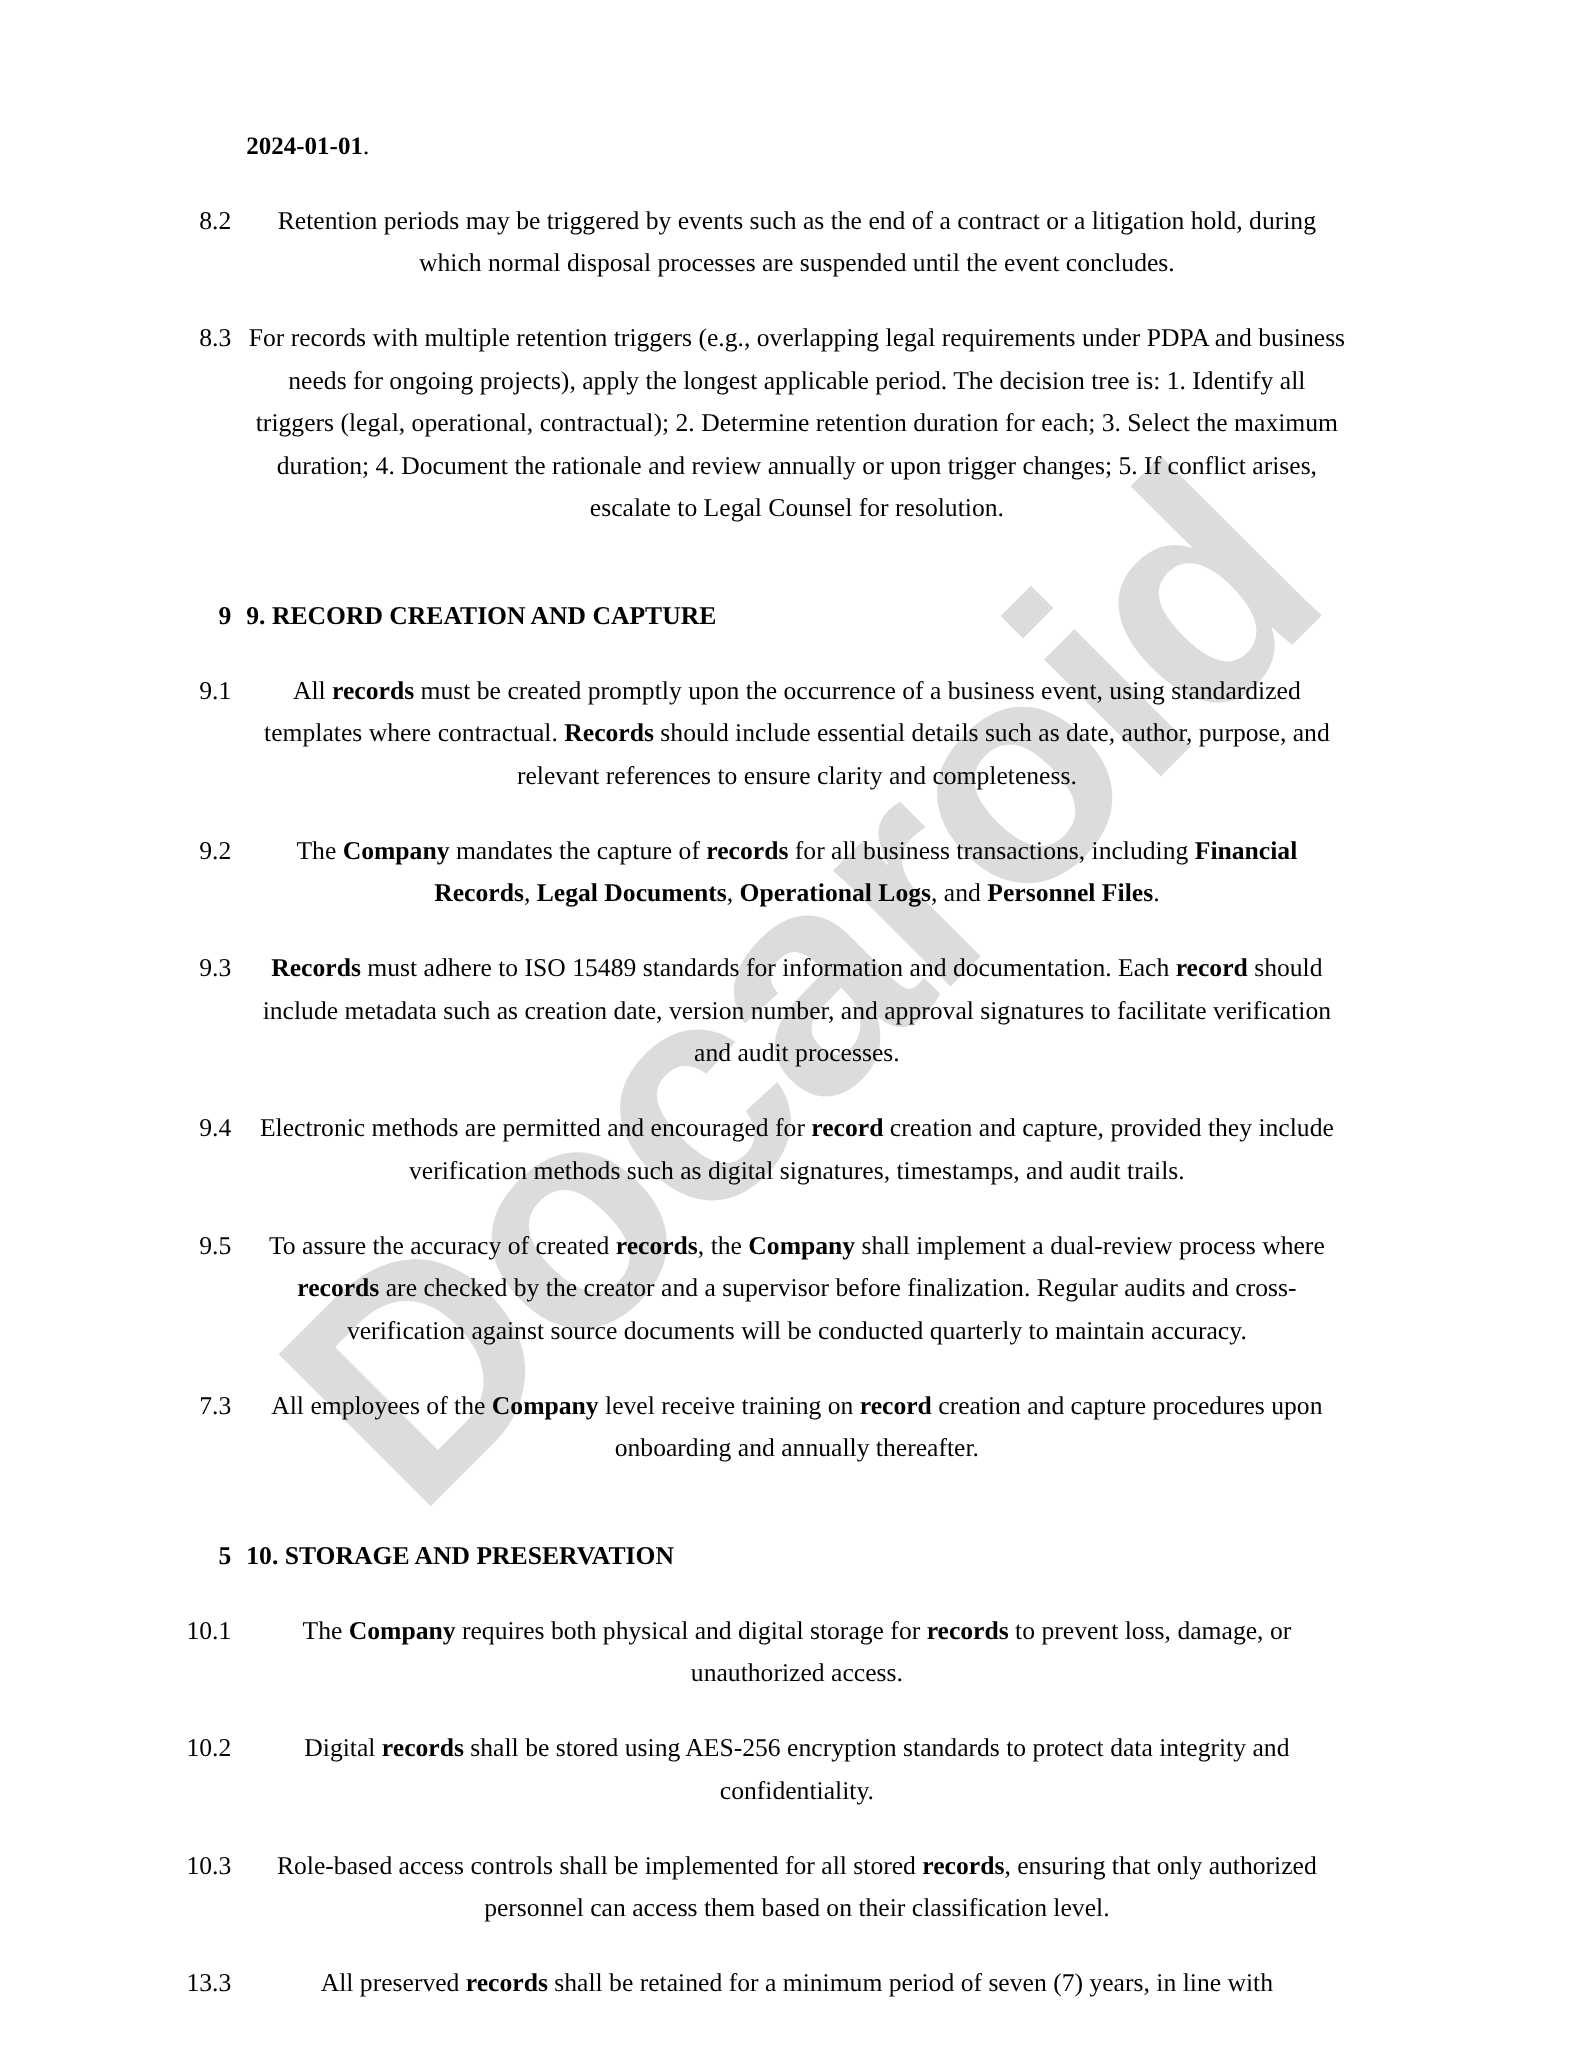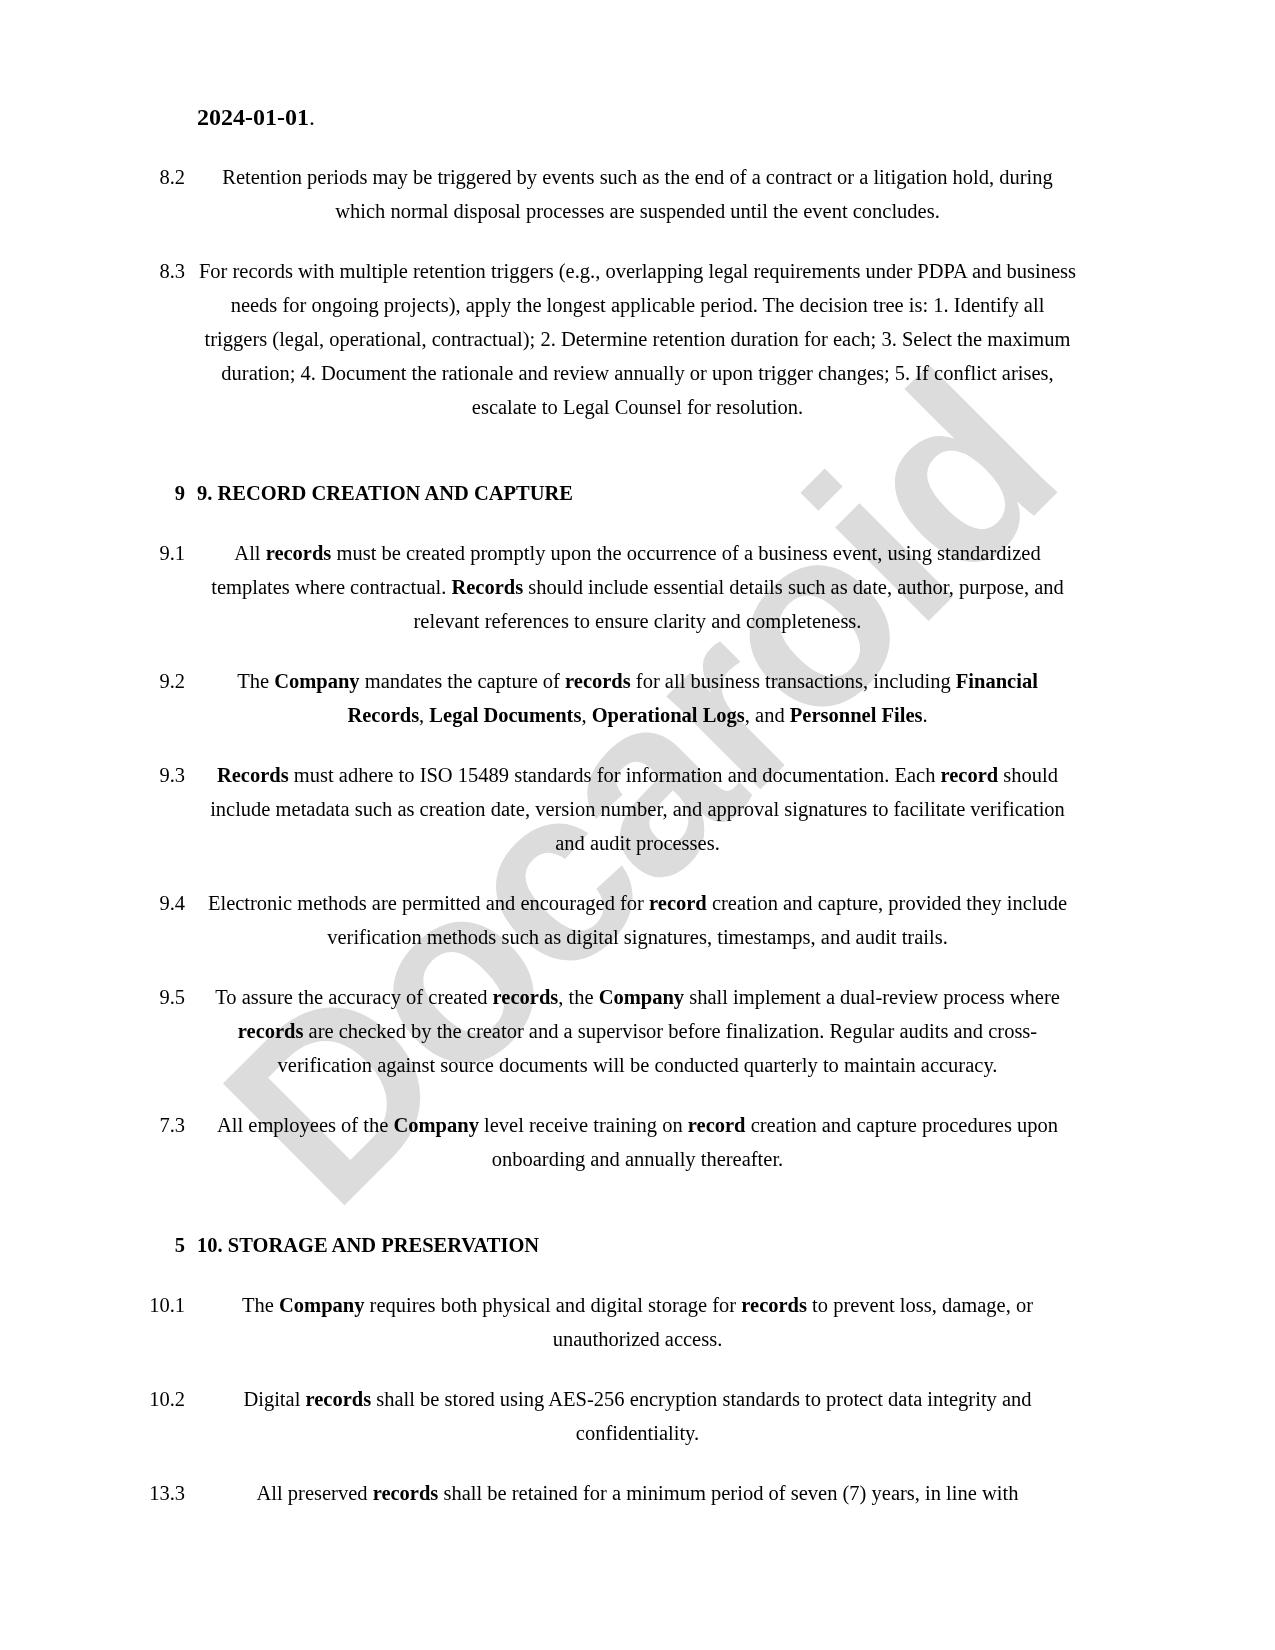--- a/index.html
+++ b/index.html
@@ -54,21 +54,21 @@
     position: absolute;
     left: 133px;
     top: 100px;
     width: 945px;
   }
 
   
   .continuation {
     margin: 0 0 0 0;
     padding-left: 64px;
-    font-size: 24px;
+    font-size: 20px;
     line-height: 34px;
   }
   .continuation .date {
     font-weight: bold;
   }
 
   
   .clause {
     display: flex;
     align-items: flex-start;
@@ -162,19 +162,23 @@
         </div>
         <div class="clause">
           <div class="num">10.1</div>
           <div class="body"><span>The </span><b>Company</b><span> requires both physical and digital storage for </span><b>records</b><span> to prevent loss, damage, or unauthorized access.</span></div>
         </div>
         <div class="clause">
           <div class="num">10.2</div>
           <div class="body"><span>Digital </span><b>records</b><span> shall be stored using AES-256 encryption standards to protect data integrity and confidentiality.</span></div>
         </div>
         <div class="clause">
+          <div class="num">10.3</div>
+          <div class="body"><span>Role-based access controls shall be implemented for all stored </span><b>records</b><span>, ensuring that only authorized personnel can access them based on their classification level.</span></div>
+        </div>
+        <div class="clause">
           <div class="num">13.3</div>
           <div class="body"><span>All preserved </span><b>records</b><span> shall be retained for a minimum period of seven (7) years, in line with</span></div>
         </div>
       </div>
 
   </div>
 </div>
 
 </body></html>

